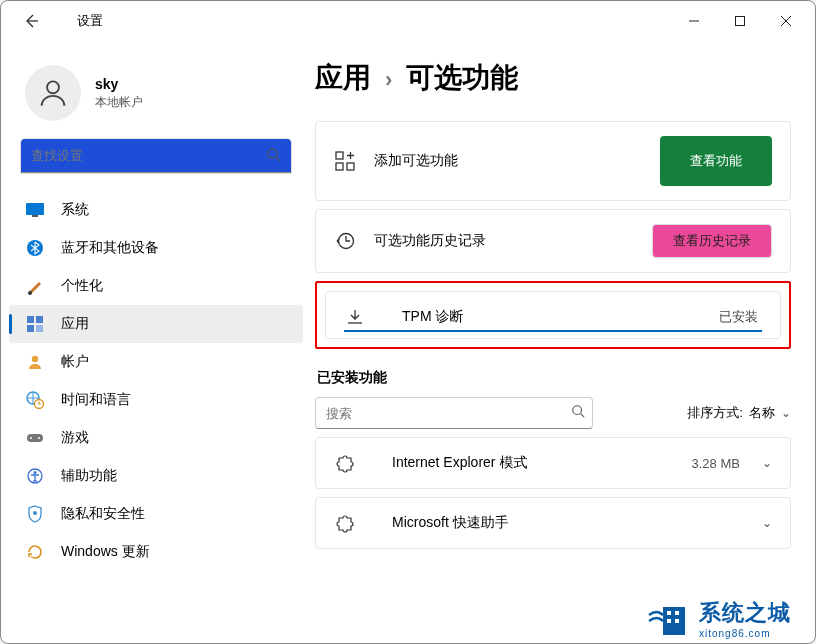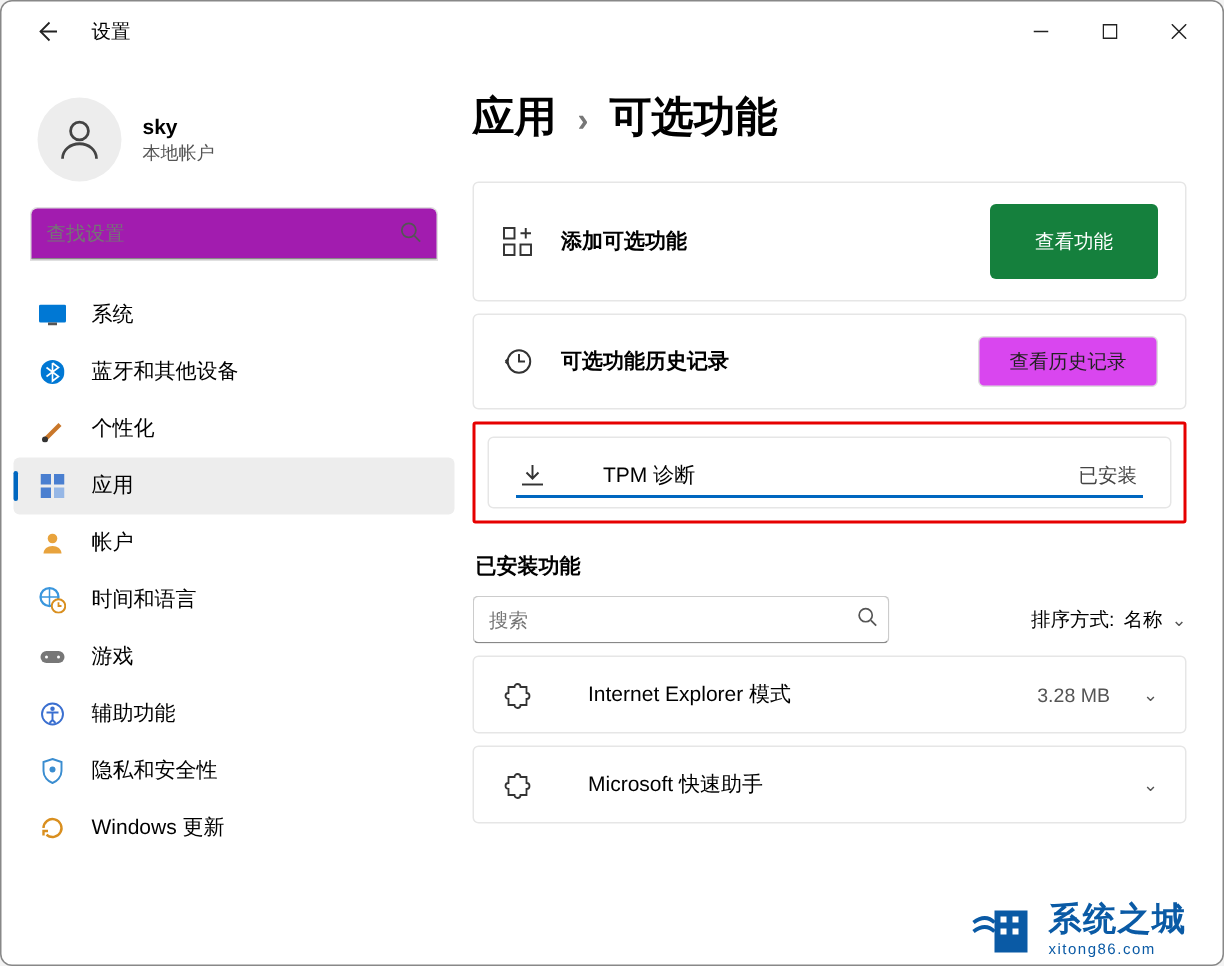--- a/index.html
+++ b/index.html
@@ -1,45 +1,45 @@
 <!DOCTYPE html>
 <html><head>
 <meta charset="utf-8">
 <style>
 * { margin: 0; padding: 0; box-sizing: border-box; font-family: "Segoe UI", "Microsoft YaHei", sans-serif; }
 body { background: #f3f3f3; width: 816px; height: 644px; overflow: hidden; position: relative; }
 .window { width: 816px; height: 644px; background: #fff; border: 1px solid #888; border-radius: 8px; position: relative; display: flex; flex-direction: column; }
 .titlebar { height: 40px; display: flex; align-items: center; padding: 0 6px; }
 .back-btn { width: 28px; height: 28px; display: flex; align-items: center; justify-content: center; cursor: pointer; font-size: 16px; margin-left: 10px; }
-.title { margin-left: 16px; font-size: 13px; }
+.title { margin-left: 32px; font-size: 13px; }
 .win-controls { margin-left: auto; display: flex; gap: 0; }
 .win-btn { width: 46px; height: 32px; display: flex; align-items: center; justify-content: center; cursor: pointer; font-size: 11px; }
 .body-area { flex: 1; display: flex; overflow: hidden; }
 .sidebar { width: 310px; padding: 10px 0 0 0; display: flex; flex-direction: column; }
 .user-block { display: flex; align-items: center; padding: 14px 20px 18px 24px; }
 .avatar { width: 56px; height: 56px; border-radius: 50%; background: #ededed; display: flex; align-items: center; justify-content: center; }
 .user-text { margin-left: 14px; }
 .user-name { font-size: 14px; font-weight: 600; }
 .user-sub { font-size: 12px; color: #555; margin-top: 2px; }
 .search-wrap { margin: 0 20px 12px 20px; position: relative; }
-.search-input { width: 100%; height: 34px; border: none; border-bottom: 1px solid #888; background: #a21caf; padding: 0 34px 0 10px; font-size: 13px; outline: none; box-shadow: 0 0 0 1px #e0e0e0; border-radius: 4px 4px 0 0; }
+.search-input { width: 100%; height: 34px; border: none; border-bottom: 1px solid #888; background: #1d4ed8; padding: 0 34px 0 10px; font-size: 13px; outline: none; box-shadow: 0 0 0 1px #e0e0e0; border-radius: 4px 4px 0 0; }
 .search-icon { position: absolute; right: 10px; top: 8px; font-size: 14px; color: #555; }
 .nav { margin-top: 6px; overflow-y: auto; }
 .nav-item { display: flex; align-items: center; height: 38px; padding: 0 0 0 24px; cursor: pointer; position: relative; font-size: 14px; }
 .nav-item.active { background: #ededed; border-radius: 4px; margin: 0 8px; padding-left: 16px; }
 .nav-item.active::before { content: ""; position: absolute; left: 0; top: 9px; bottom: 9px; width: 3px; background: #0067c0; border-radius: 2px; }
 .nav-icon { width: 20px; height: 20px; display: inline-flex; align-items: center; justify-content: center; margin-right: 16px; font-size: 16px; }
 .content { flex: 1; padding: 18px 24px 0 4px; overflow-y: hidden; position: relative; }
 .breadcrumb { display: flex; align-items: baseline; gap: 14px; font-size: 28px; font-weight: 600; margin-bottom: 24px; }
 .bc-sep { color: #777; font-size: 22px; }
 .card { border: 1px solid #e6e6e6; border-radius: 4px; background: #fff; padding: 14px 18px; display: flex; align-items: center; margin-bottom: 8px; }
 .card-icon { width: 22px; height: 22px; display: flex; align-items: center; justify-content: center; margin-right: 18px; color: #333; }
-.card-label { font-size: 14px; flex: 1; font-weight: bold; }
+.card-label { font-size: 14px; flex: 1; }
 .btn-primary { background: #15803d; color: #fff; border: none; border-radius: 4px; height: 50px; padding: 0 30px; font-size: 13px; cursor: pointer; }
-.btn-secondary { background: #d946ef; color: #222; border: 1px solid #ddd; border-radius: 4px; height: 34px; padding: 0 20px; font-size: 13px; cursor: pointer; }
+.btn-secondary { background: #ec4899; color: #222; border: 1px solid #ddd; border-radius: 4px; height: 34px; padding: 0 20px; font-size: 13px; cursor: pointer; }
 .section-label { font-size: 14px; font-weight: 600; margin: 20px 0 10px 2px; }
 .recent-card { border: 2px solid #e60000; border-radius: 2px; padding: 8px; margin-bottom: 4px; }
 .recent-inner { border: 1px solid #e6e6e6; border-radius: 4px; padding: 14px 18px 10px 18px; display: flex; align-items: center; }
 .recent-label { flex: 1; font-size: 14px; margin-left: 18px; position: relative; }
 .progress-line { position: absolute; left: 18px; right: 18px; bottom: 6px; height: 2px; background: #0067c0; }
 .recent-inner { position: relative; }
 .recent-status { font-size: 13px; color: #444; margin-right: 4px; }
 .installed-header { display: flex; align-items: center; gap: 14px; margin-top: 0; }
 .search2-wrap { flex: none; width: 278px; position: relative; }
 .search2 { width: 100%; height: 32px; border: 1px solid #ccc; border-bottom: 1px solid #888; border-radius: 4px; padding: 0 30px 0 10px; font-size: 13px; outline: none; color: #777; }

